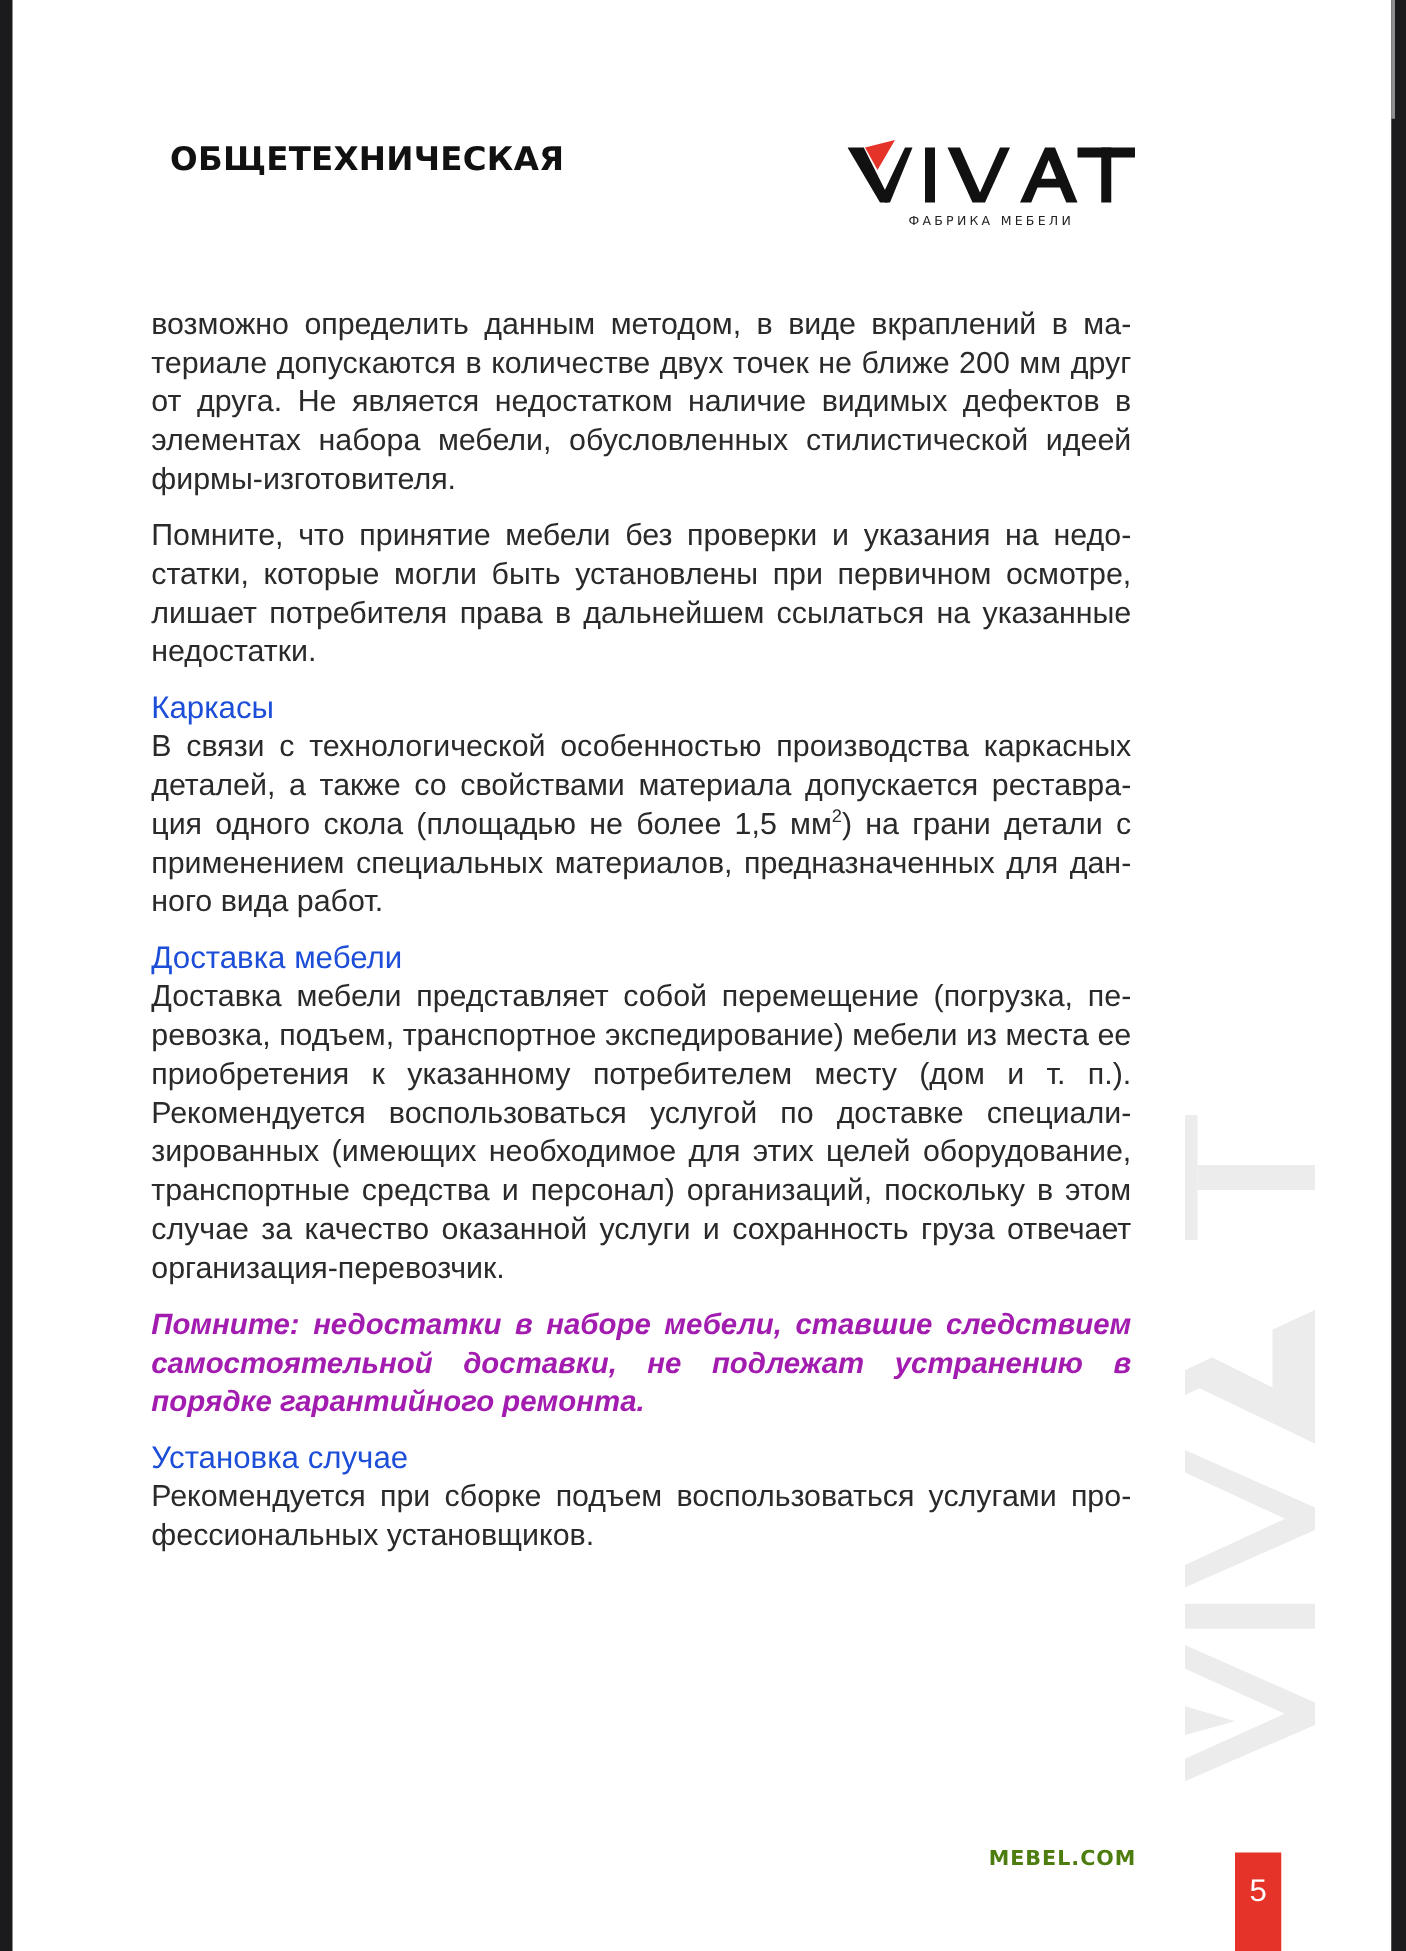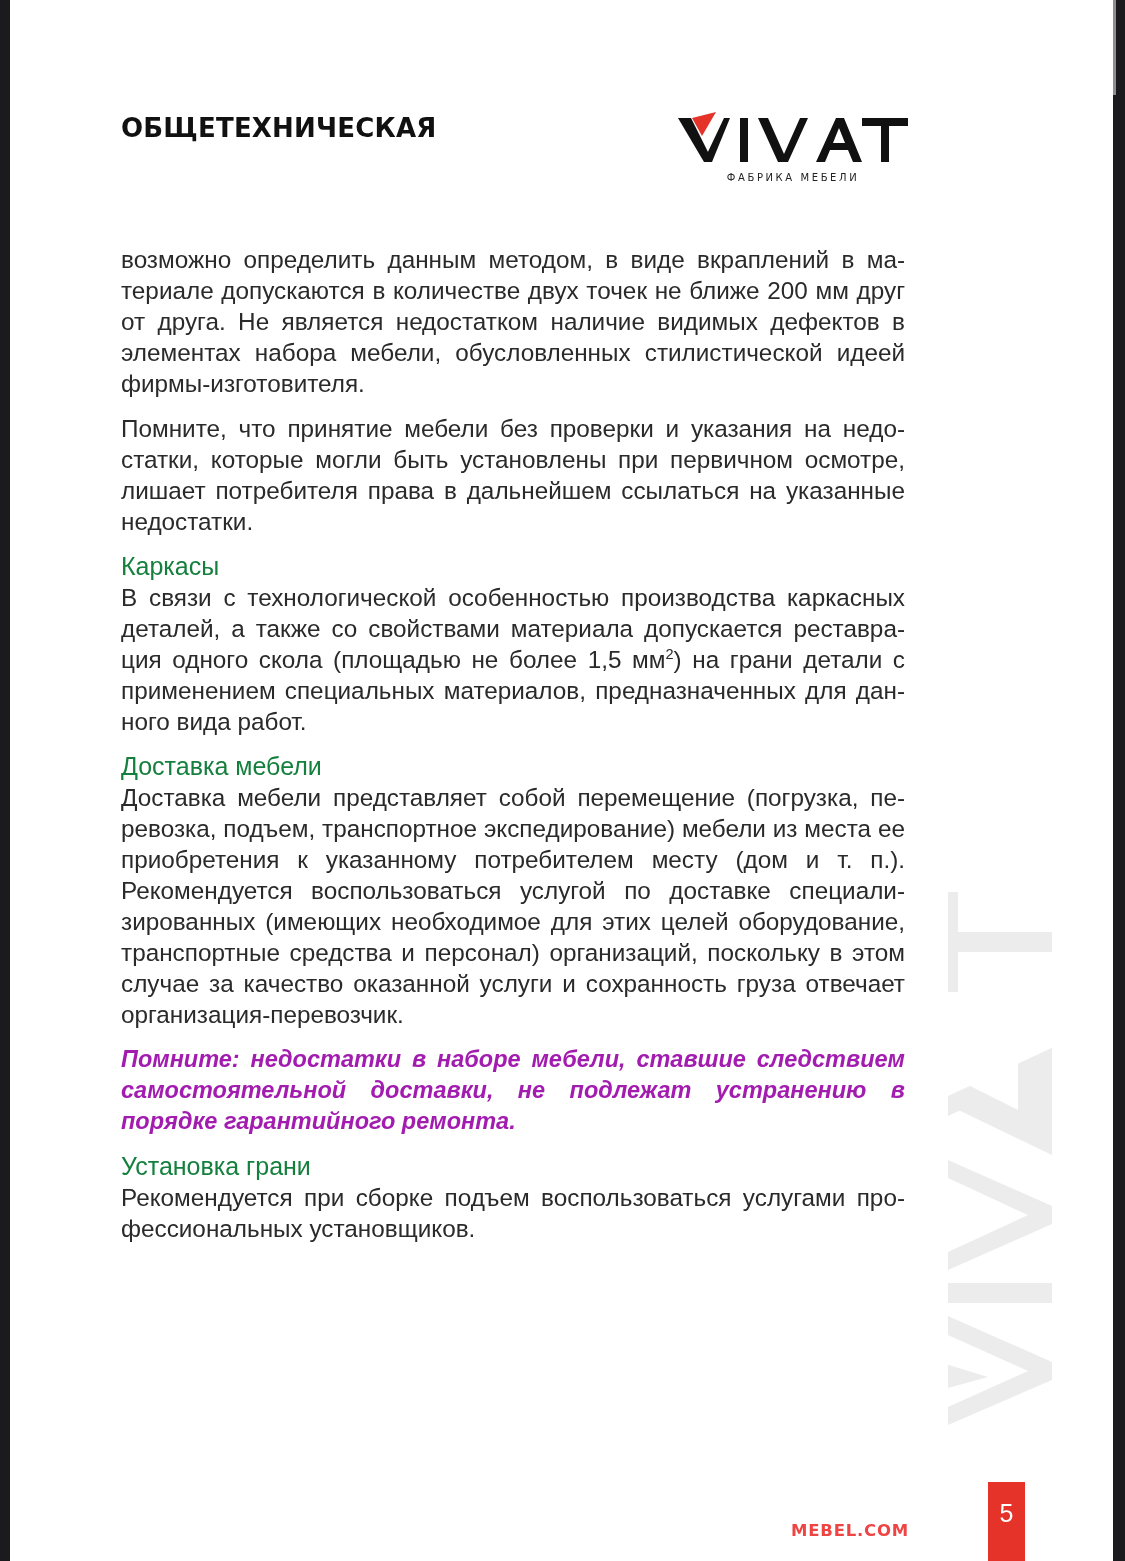--- a/index.html
+++ b/index.html
@@ -15,54 +15,54 @@
   .scroll-thumb {
     position: absolute; left: 1113px; top: 0; width: 3px; height: 95px;
     background: #8e8e90;
   }
   .header-title {
     position: absolute; left: 111px; top: 113px; margin: 0;
     font-family: "DejaVu Sans", sans-serif; font-weight: bold;
     font-size: 26px; line-height: 31px; letter-spacing: 0.2px;
     color: #111111; text-transform: uppercase;
   }
-  .header-title span { display: block; }
+  .header-title span { display: block; margin-left: 15px; }
   .logo {
     position: absolute; left: 668px; top: 112px; width: 230px; height: 85px;
   }
   .logo svg { position: absolute; left: 0; top: 0; }
   .logo-sub {
     position: absolute; left: 0; width: 230px; top: 60px; text-align: center;
     font-family: "DejaVu Sans", sans-serif; font-weight: normal; font-size: 10px;
     letter-spacing: 2.6px; color: #222;
   }
   .content {
     position: absolute; left: 111px; top: 220px; width: 784px;
     font-family: "Liberation Sans", sans-serif; font-size: 24.3px; line-height: 31px;
     color: #2a2a2a;
     margin-top: 24px;
   }
   .content p { margin: 0; text-align: justify; text-align-last: left; hyphens: manual; }
   .content .para-gap { margin-top: 14px; }
   .content h2 {
-    margin: 14px 0 0 0; font-weight: normal; font-size: 25px; line-height: 31px; color: #15803d;
+    margin: 14px 0 0 0; font-weight: normal; font-size: 25px; line-height: 31px; color: #1d4ed8;
     font-family: "Liberation Sans", sans-serif;
   }
   .content .warning {
     margin-top: 14px; font-style: italic; font-weight: bold; color: #a21caf;
     font-size: 23.5px;
   }
   sup { font-size: 60%; line-height: 0; vertical-align: super; }
   .watermark {
     position: absolute; left: 938px; top: 880px; width: 104px; height: 545px;
   }
   .site {
     position: absolute; left: 781px; top: 1477px;
     font-family: "DejaVu Sans", sans-serif; font-weight: bold; font-size: 16.5px;
-    color: #ef4444; letter-spacing: 0.8px; margin-top: 44px;
+    color: #4d7c0f; letter-spacing: 0.8px;
   }
   .page-num {
     position: absolute; left: 978px; top: 1482px; width: 37px; height: 79px;
     background: #e63329; color: #ffffff;
     font-family: "Liberation Sans", sans-serif; font-size: 25px;
     text-align: center; line-height: 62px;
   }
 </style>
 </head>
 <body>
@@ -98,21 +98,21 @@
     <p class="para-gap">Помните, что принятие мебели без проверки и указания на недо­статки, которые могли быть установлены при первичном осмотре, лишает потребителя права в дальнейшем ссылаться на указанные недостатки.</p>
 
     <h2>Каркасы</h2>
     <p><span>В связи с технологической особенностью производства каркасных деталей, а также со свойствами материала допускается реставра­ция одного скола (площадью не более 1,5 мм</span><sup>2</sup><span>) на грани детали с применением специальных материалов, предназначенных для дан­ного вида работ.</span></p>
 
     <h2>Доставка мебели</h2>
     <p>Доставка мебели представляет собой перемещение (погрузка, пе­ревозка, подъем, транспортное экспедирование) мебели из места ее приобретения к указанному потребителем месту (дом и т. п.). Рекомендуется воспользоваться услугой по доставке специали­зированных (имеющих необходимое для этих целей оборудова­ние, транспортные средства и персонал) организаций, поскольку в этом случае за качество оказанной услуги и сохранность груза отвечает организация-перевозчик.</p>
 
     <p class="warning">Помните: недостатки в наборе мебели, ставшие следствием само­стоятельной доставки, не подлежат устранению в порядке гаран­тийного ремонта.</p>
 
-    <h2>Установка грани</h2>
+    <h2>Установка случае</h2>
     <p>Рекомендуется при сборке подъем воспользоваться услугами про­фессиональных установщиков.</p>
   </div>
 
   <svg class="watermark" viewBox="0 0 104 545">
     <g fill="#ececec">
 
       <rect x="0" y="12" width="10" height="100"></rect>
       <rect x="10" y="52" width="100" height="20"></rect>
 
       <polygon points="0,216 104,168 104,275 0,225"></polygon>

